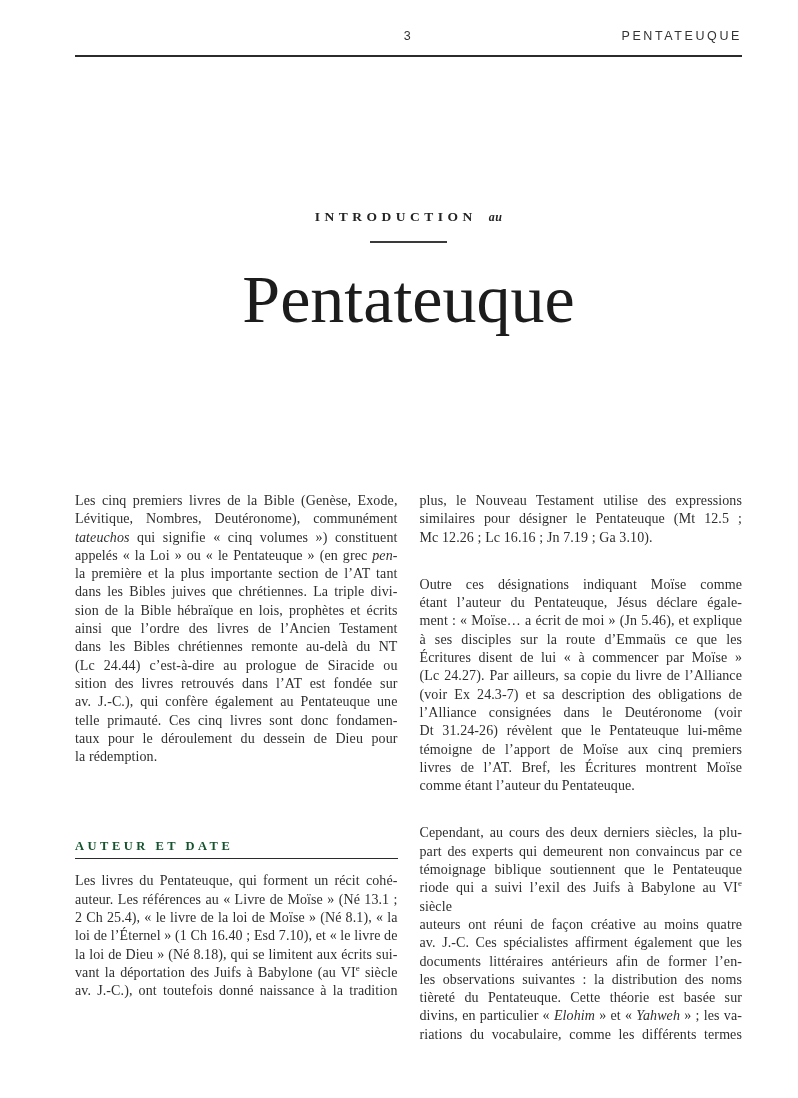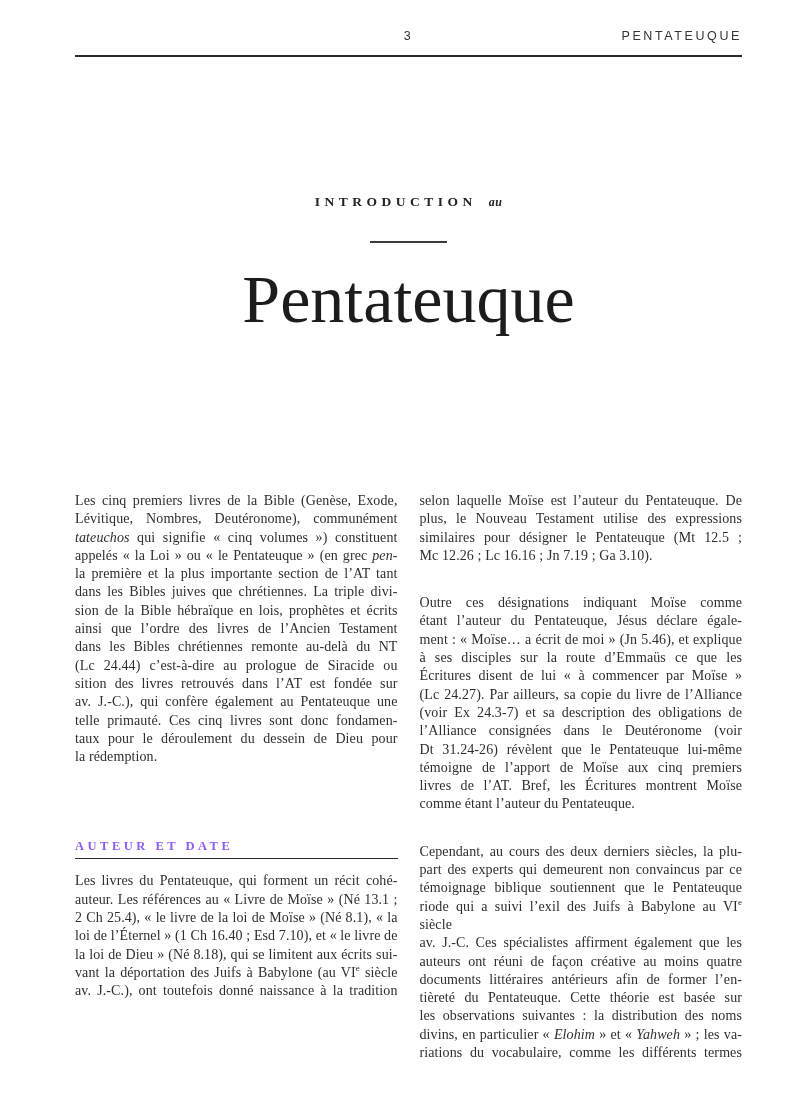--- a/index.html
+++ b/index.html
@@ -22,21 +22,21 @@
     color: #333333;
   }
   .page-number { position: absolute; left: 0; right: 0; text-align: center; }
   .running-title { position: absolute; right: 0; top: 0; letter-spacing: 2.6px; }
   .head-rule {
     position: absolute; top: 55px; left: 75px; width: 667px; height: 2px;
     background: var(--rule, #2b2b2b);
   }
   
   .kicker {
-    position: absolute; top: 192px; left: 75px; width: 667px;
+    position: absolute; top: 207px; left: 75px; width: 667px;
     text-align: center; color: #242424;
   }
   .kicker-main { font-weight: bold; font-size: 13.5px; letter-spacing: 4.5px; }
   .kicker-suffix { font-style: italic; font-weight: bold; font-size: 12px; letter-spacing: 0.5px; margin-left: 8px; }
   .kicker-rule {
     position: absolute; top: 241px; left: 370px; width: 77px; height: 1.5px;
     background: #3a3a3a;
   }
   .main-title {
     position: absolute; top: 260px; left: 75px; width: 667px;
@@ -56,21 +56,21 @@
   }
   .para { margin-bottom: 29px; }
   .para:last-child { margin-bottom: 0; }
   .line { text-align: justify; text-align-last: justify; text-justify: inter-word; min-height: 18.3px; }
   .line.final { text-align-last: left; }
   .section-heading {
     margin-top: 73px; margin-bottom: 13px;
     padding-bottom: 5px;
     border-bottom: 1.5px solid var(--rule, #2b2b2b);
     font-weight: bold; font-size: 12.5px; line-height: 14px;
-    letter-spacing: 3.5px; color: #8b5cf6;
+    letter-spacing: 3.5px; color: #14532d;
   }
   .column i { font-style: italic; }
   .column sup { font-size: 9px; line-height: 0; vertical-align: super; }
 </style>
 </head>
 <body>
 
 <div class="page">
 
   <div class="running-head">
@@ -112,21 +112,20 @@
           <div class="line">auteur. Les références au « Livre de Moïse » (Né 13.1 ;</div>
           <div class="line">2 Ch 25.4), « le livre de la loi de Moïse » (Né 8.1), « la</div>
           <div class="line">loi de l’Éternel » (1 Ch 16.40 ; Esd 7.10), et « le livre de</div>
           <div class="line">la loi de Dieu » (Né 8.18), qui se limitent aux écrits sui-</div>
           <div class="line">vant la déportation des Juifs à Babylone (au VI<sup>e</sup> siècle</div>
           <div class="line">av. J.-C.), ont toutefois donné naissance à la tradition</div>
         </div>
       </div>
     <div class="column">
         <div class="para">
-          <div class="line">selon laquelle Moïse est l’auteur du Pentateuque. De</div>
           <div class="line">plus, le Nouveau Testament utilise des expressions</div>
           <div class="line">similaires pour désigner le Pentateuque (Mt 12.5 ;</div>
           <div class="line final">Mc 12.26 ; Lc 16.16 ; Jn 7.19 ; Ga 3.10).</div>
         </div>
         <div class="para">
           <div class="line">Outre ces désignations indiquant Moïse comme</div>
           <div class="line">étant l’auteur du Pentateuque, Jésus déclare égale-</div>
           <div class="line">ment : « Moïse… a écrit de moi » (Jn 5.46), et explique</div>
           <div class="line">à ses disciples sur la route d’Emmaüs ce que les</div>
           <div class="line">Écritures disent de lui « à commencer par Moïse »</div>
@@ -136,24 +135,24 @@
           <div class="line">Dt 31.24-26) révèlent que le Pentateuque lui-même</div>
           <div class="line">témoigne de l’apport de Moïse aux cinq premiers</div>
           <div class="line">livres de l’AT. Bref, les Écritures montrent Moïse</div>
           <div class="line final">comme étant l’auteur du Pentateuque.</div>
         </div>
         <div class="para">
           <div class="line">Cependant, au cours des deux derniers siècles, la plu-</div>
           <div class="line">part des experts qui demeurent non convaincus par ce</div>
           <div class="line">témoignage biblique soutiennent que le Pentateuque</div>
           <div class="line">riode qui a suivi l’exil des Juifs à Babylone au VI<sup>e</sup> siècle</div>
+          <div class="line">auteurs ont réuni de façon créative au moins quatre</div>
           <div class="line">av. J.-C. Ces spécialistes affirment également que les</div>
-          <div class="line">auteurs ont réuni de façon créative au moins quatre</div>
           <div class="line">documents littéraires antérieurs afin de former l’en-</div>
+          <div class="line">les observations suivantes : la distribution des noms</div>
           <div class="line">tièreté du Pentateuque. Cette théorie est basée sur</div>
-          <div class="line">les observations suivantes : la distribution des noms</div>
           <div class="line">divins, en particulier « <i>Elohim</i> » et « <i>Yahweh</i> » ; les va-</div>
           <div class="line">riations du vocabulaire, comme les différents termes</div>
         </div>
       </div>
   </div>
 
 </div>
 
 </body></html>

